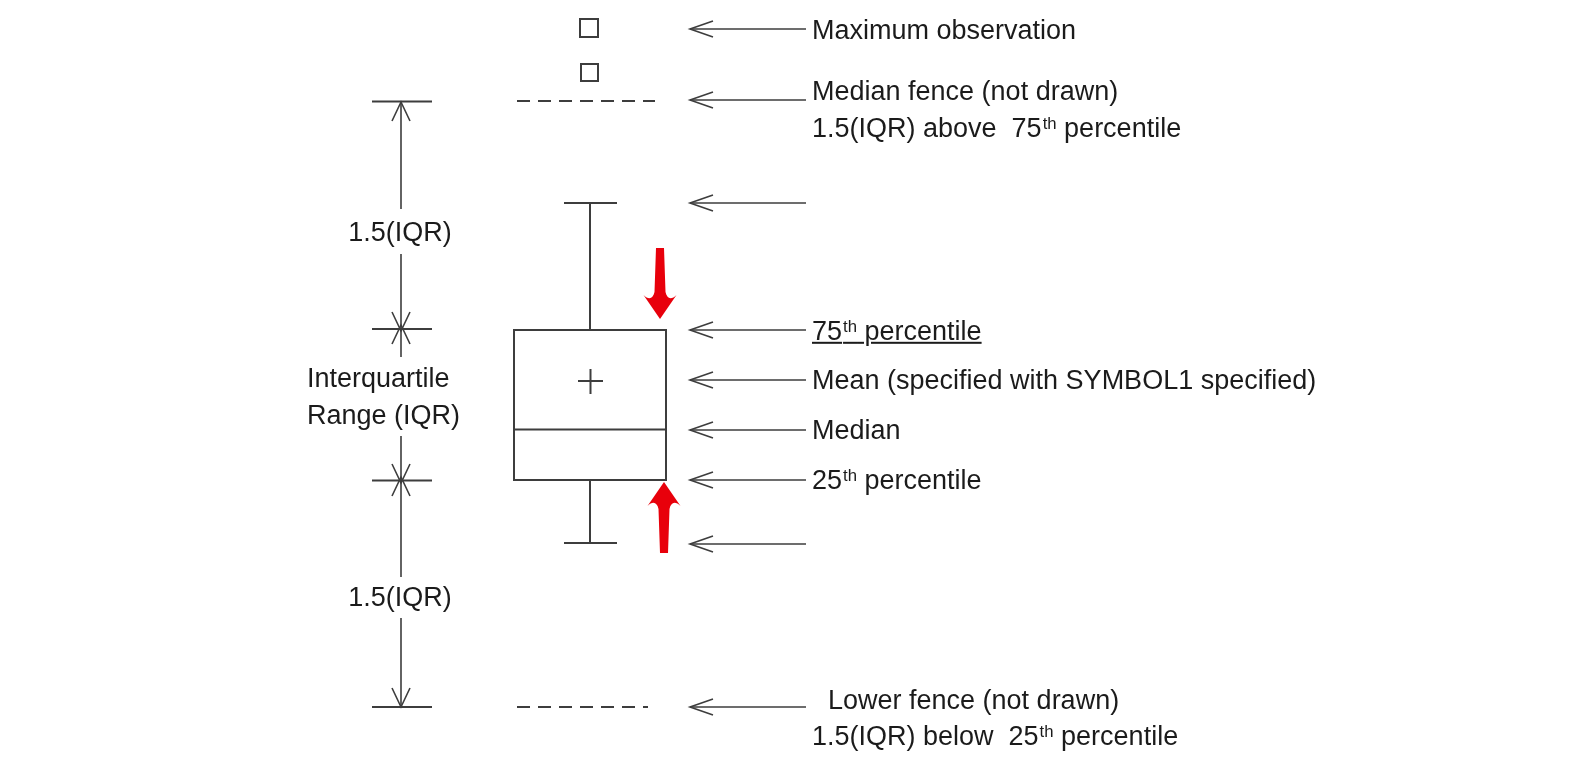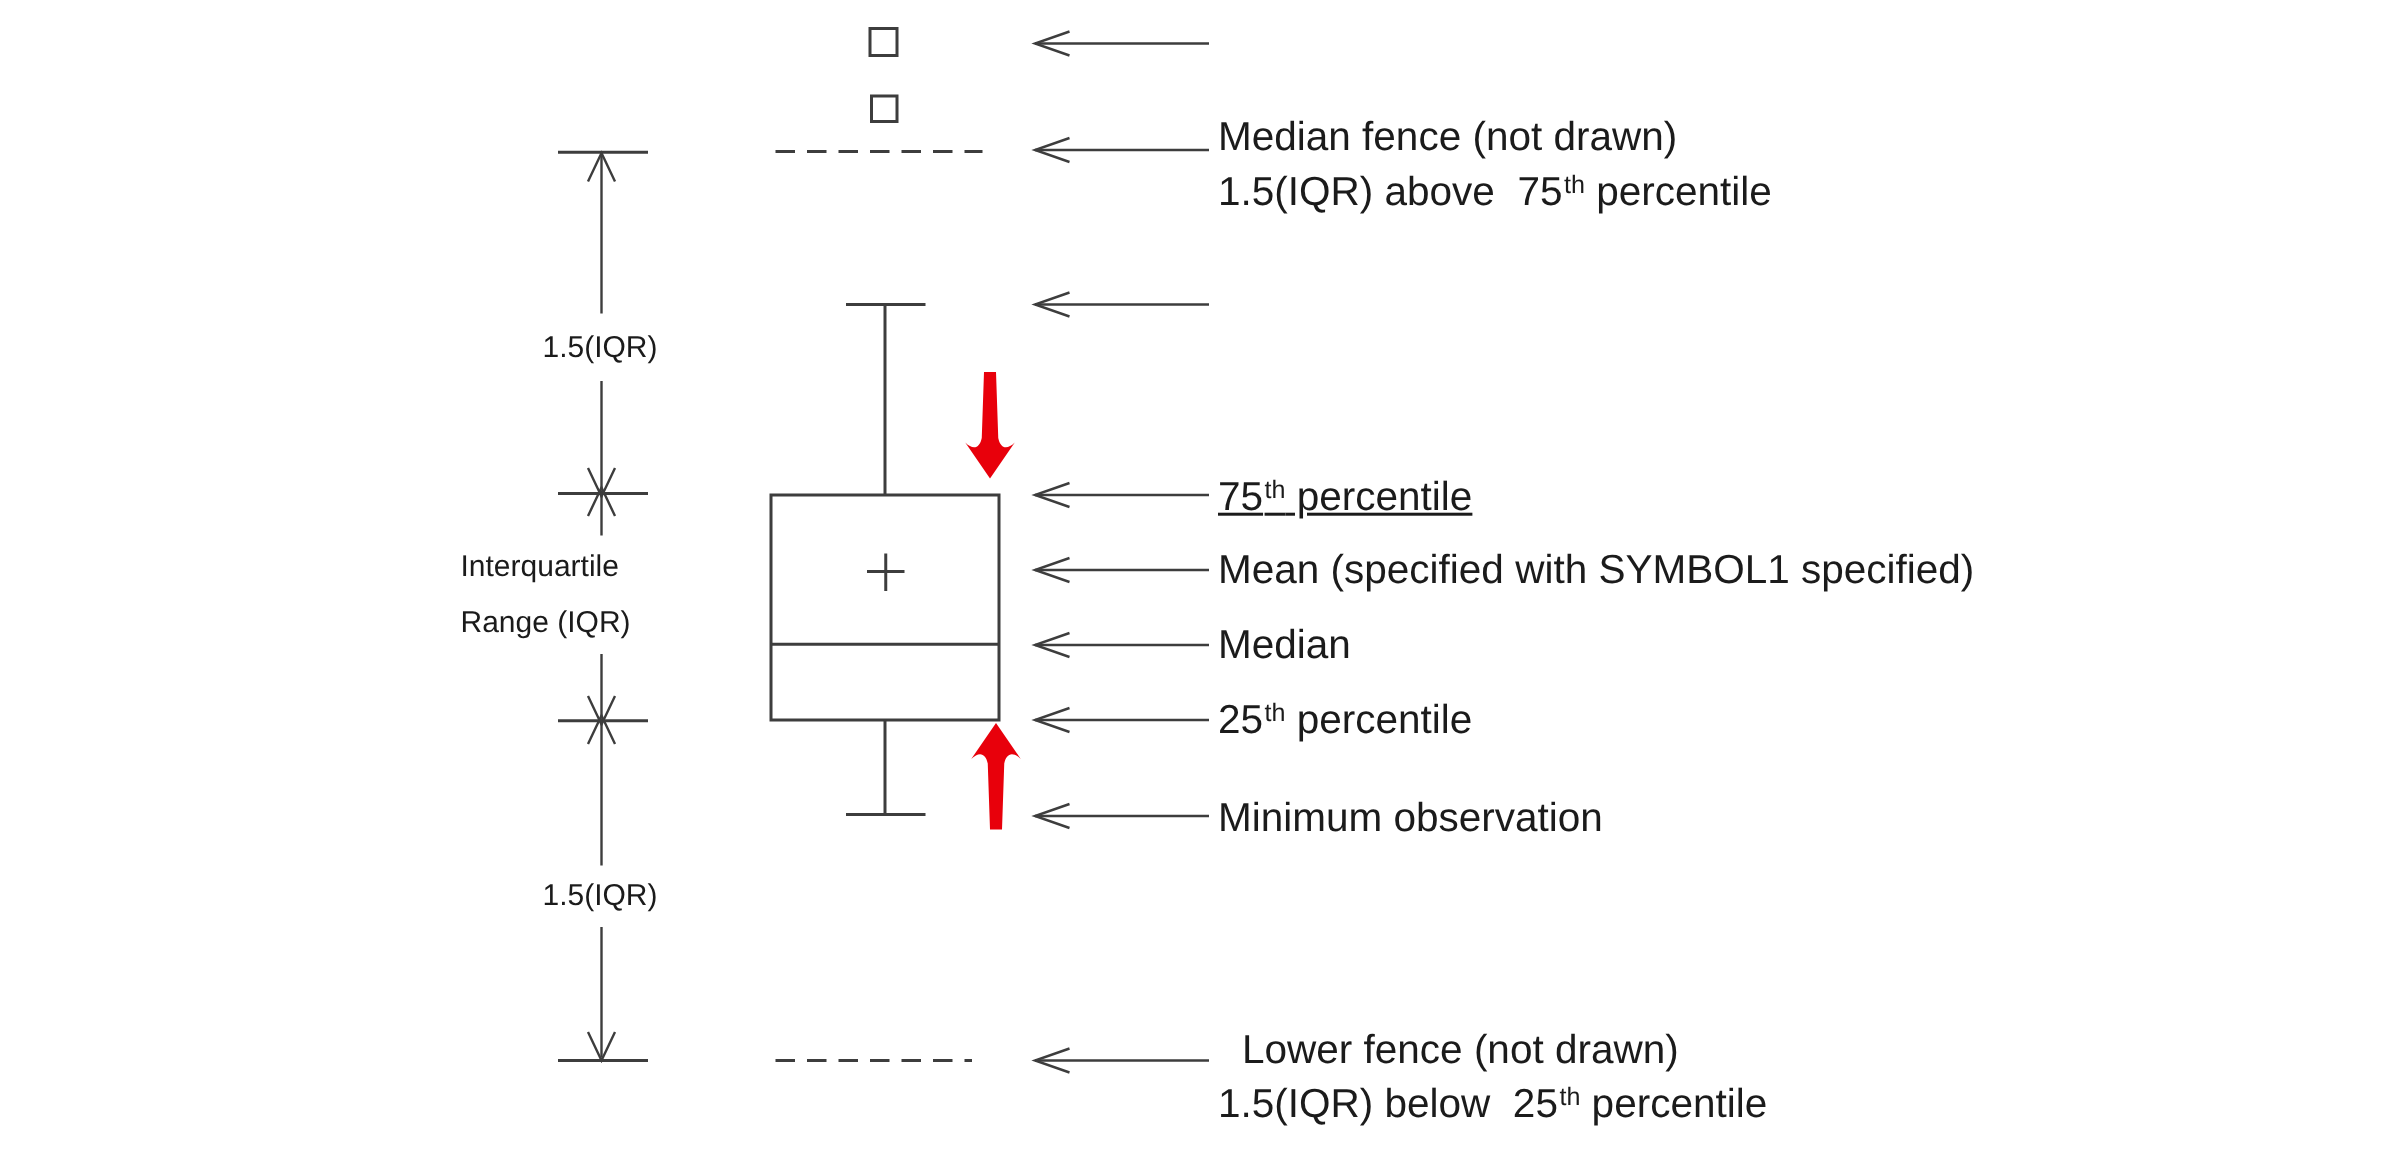--- a/index.html
+++ b/index.html
@@ -17,21 +17,21 @@
   .dash{stroke:var(--line); stroke-width:2; fill:none; stroke-dasharray:13 8;}
   .redfill{fill:var(--red); stroke:none;}
   #labels{position:absolute; left:0; top:0; width:100%; height:100%;}
   .ann{
     position:absolute; left:812px; transform:translateY(-50%);
     font-size:27px; line-height:1.2; white-space:pre; color:var(--text);
   }
   .ann sup{font-size:0.62em; vertical-align:0.45em; margin-left:1px;}
   .left-label{
     position:absolute; transform:translateY(-50%);
-    font-size:20px; line-height:1.2; white-space:pre; color:var(--text);text-align:right;
+    font-size:27px; line-height:1.2; white-space:pre; color:var(--text);text-align:right;
   }
   .centered{transform:translate(-50%,-50%);}
 </style>
 </head>
 <body>
 
 <div id="stage">
 
   <svg id="diagram-svg" width="1594" height="782" viewBox="0 0 1594 782">
 
@@ -104,23 +104,23 @@
         <polyline points="713,699 690,707 713,715" class="thin"></polyline>
       </g>
   </svg>
 
   <div id="labels">
     <div class="left-label centered" style="left:400px; top:232px;">1.5(IQR)</div>
     <div class="left-label" style="left:307px; top:378px;">Interquartile</div>
     <div class="left-label" style="left:307px; top:415px;">Range (IQR)</div>
     <div class="left-label centered" style="left:400px; top:597px;">1.5(IQR)</div>
 
+  <div class="ann" style="top: 30px;">Maximum observation</div>
       <div class="ann" style="top: 91px;">Median fence (not drawn)</div>
       <div class="ann" style="top: 128px;">1.5(IQR) above  75<sup>th</sup> percentile</div>
       <div class="ann" style="top: 331px; text-decoration: underline;">75<sup>th</sup> percentile</div>
       <div class="ann" style="top: 380px;">Mean (specified with SYMBOL1 specified)</div>
       <div class="ann" style="top: 430px;">Median</div>
       <div class="ann" style="top: 480px;">25<sup>th</sup> percentile</div>
-      <div class="ann" style="top: 545px;">Minimum observation</div>
       <div class="ann" style="top: 700px; margin-left: 16px;">Lower fence (not drawn)</div>
       <div class="ann" style="top: 736px;">1.5(IQR) below  25<sup>th</sup> percentile</div>
     </div>
 </div>
 
 </body></html>

